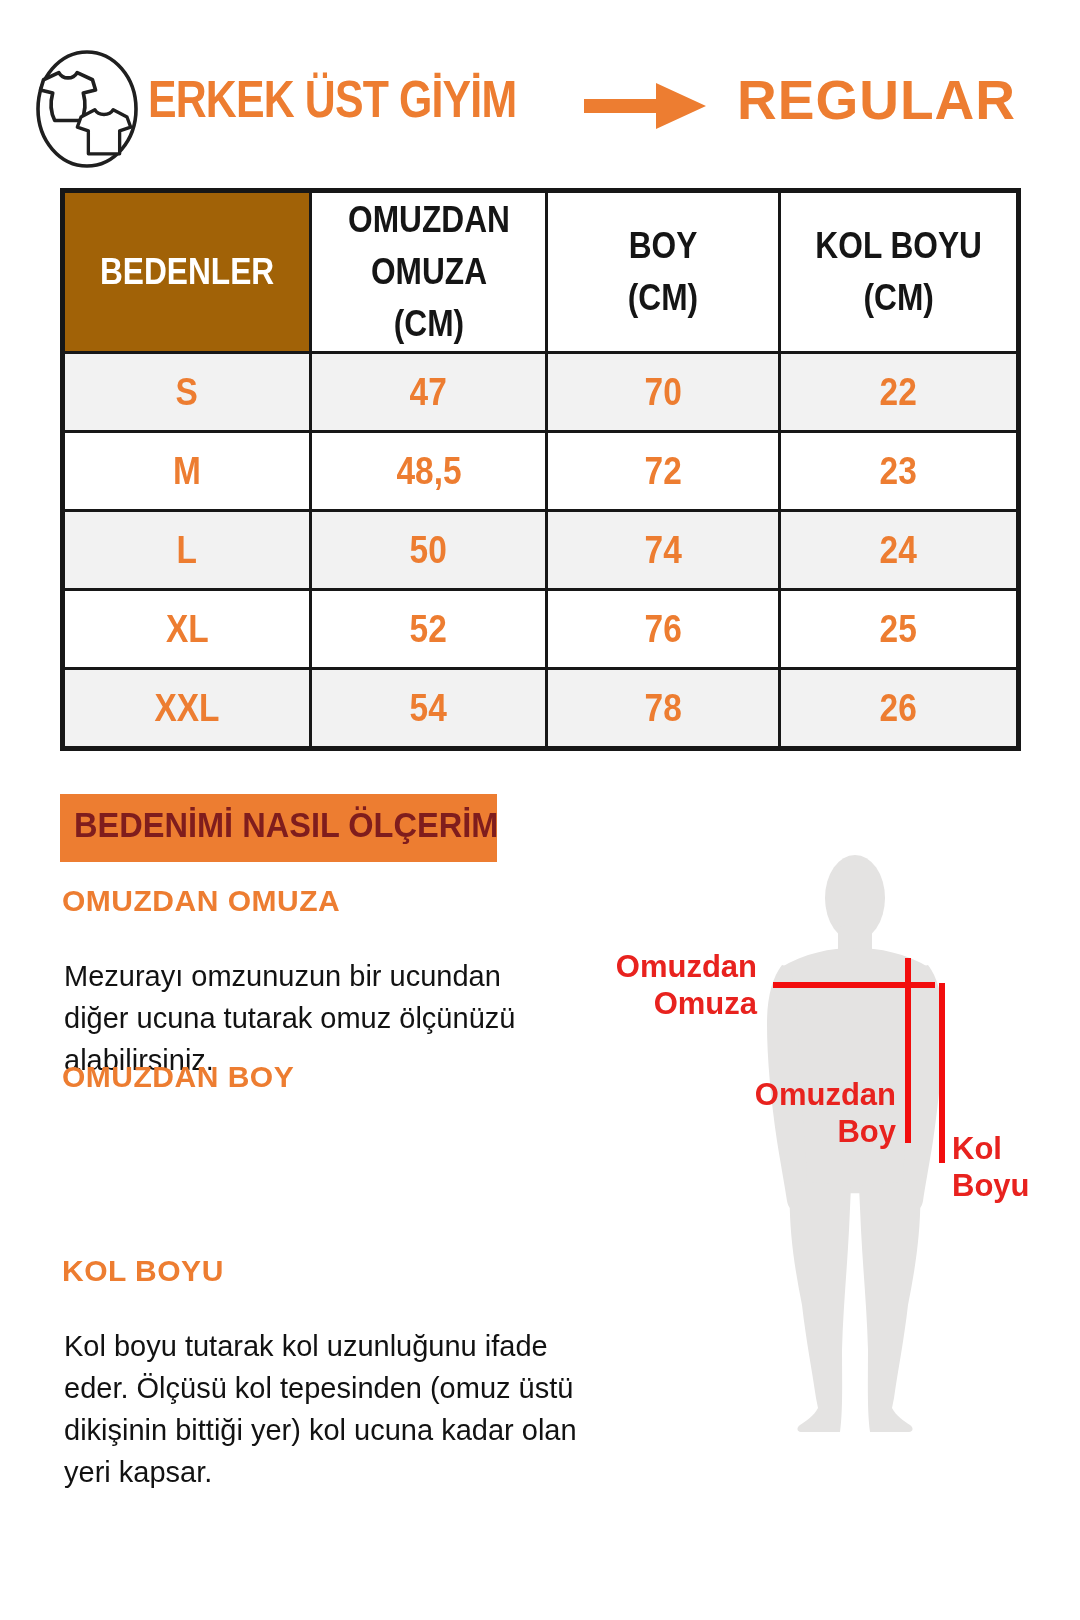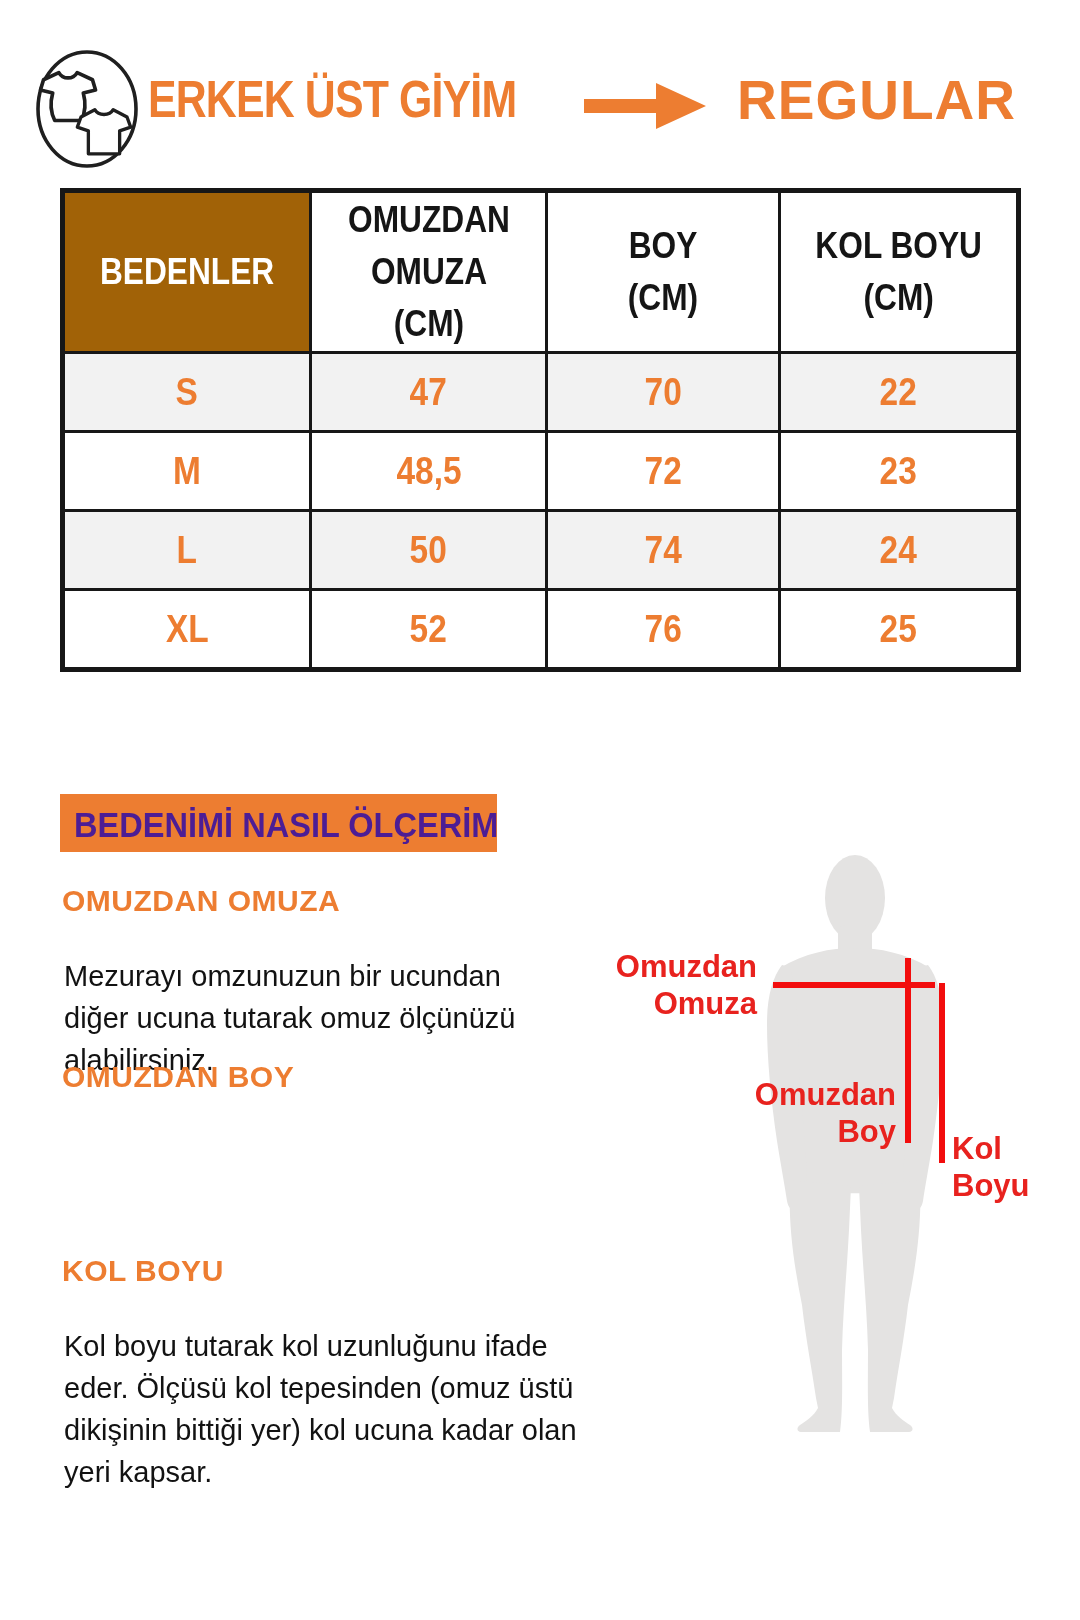--- a/index.html
+++ b/index.html
@@ -34,22 +34,22 @@
     background:#ffffff; line-height:1.45;
   }
   table.sizes th.corner { background:#a16207; color:#ffffff; }
   table.sizes td {
     height:76px; font-size:38px; font-weight:bold; color:#ED7D31; background:#ffffff;
   }
   table.sizes tr.alt td { background:#F2F2F2; }
   .cnd { display:inline-block; transform:scaleX(.88); transform-origin:center; }
   
   .banner {
-    position:absolute; left:60px; top:794px; width:437px; height:58px;
-    background:#ED7D31; color:#4c1d95; font-size:35px; font-weight:bold;
+    position:absolute; left:60px; top:794px; width:437px; height:68px;
+    background:#ED7D31; color:#7f1d1d; font-size:35px; font-weight:bold;
     line-height:62px; padding-left:14px; box-sizing:border-box; white-space:nowrap;
   }
   .banner span { display:inline-block; transform:scaleX(.93); transform-origin:left center; }
   .sec-h {
     position:absolute; left:62px; font-size:30px; font-weight:bold;
     color:#ED7D31; letter-spacing:.5px; white-space:nowrap;
   }
   .sec-p {
     position:absolute; left:64px; width:580px; font-size:29px; line-height:42px;
     color:#121212; white-space:pre-line;margin-top:28px;
@@ -124,20 +124,26 @@
       <td><span class="cnd">50</span></td>
       <td><span class="cnd">74</span></td>
       <td><span class="cnd">24</span></td>
     </tr>
     <tr>
       <td><span class="cnd">XL</span></td>
       <td><span class="cnd">52</span></td>
       <td><span class="cnd">76</span></td>
       <td><span class="cnd">25</span></td>
     </tr>
+    <tr class="alt">
+      <td><span class="cnd">XXL</span></td>
+      <td><span class="cnd">54</span></td>
+      <td><span class="cnd">78</span></td>
+      <td><span class="cnd">26</span></td>
+    </tr>
   </tbody>
     </table>
 
   <div class="banner">
     <span>BEDENİMİ NASIL ÖLÇERİM</span>
   </div>
 
   <div class="sec-h" style="top:884px">OMUZDAN OMUZA</div>
   <div class="sec-p" style="top:927px">Mezurayı omzunuzun bir ucundan
 diğer ucuna tutarak omuz ölçünüzü

